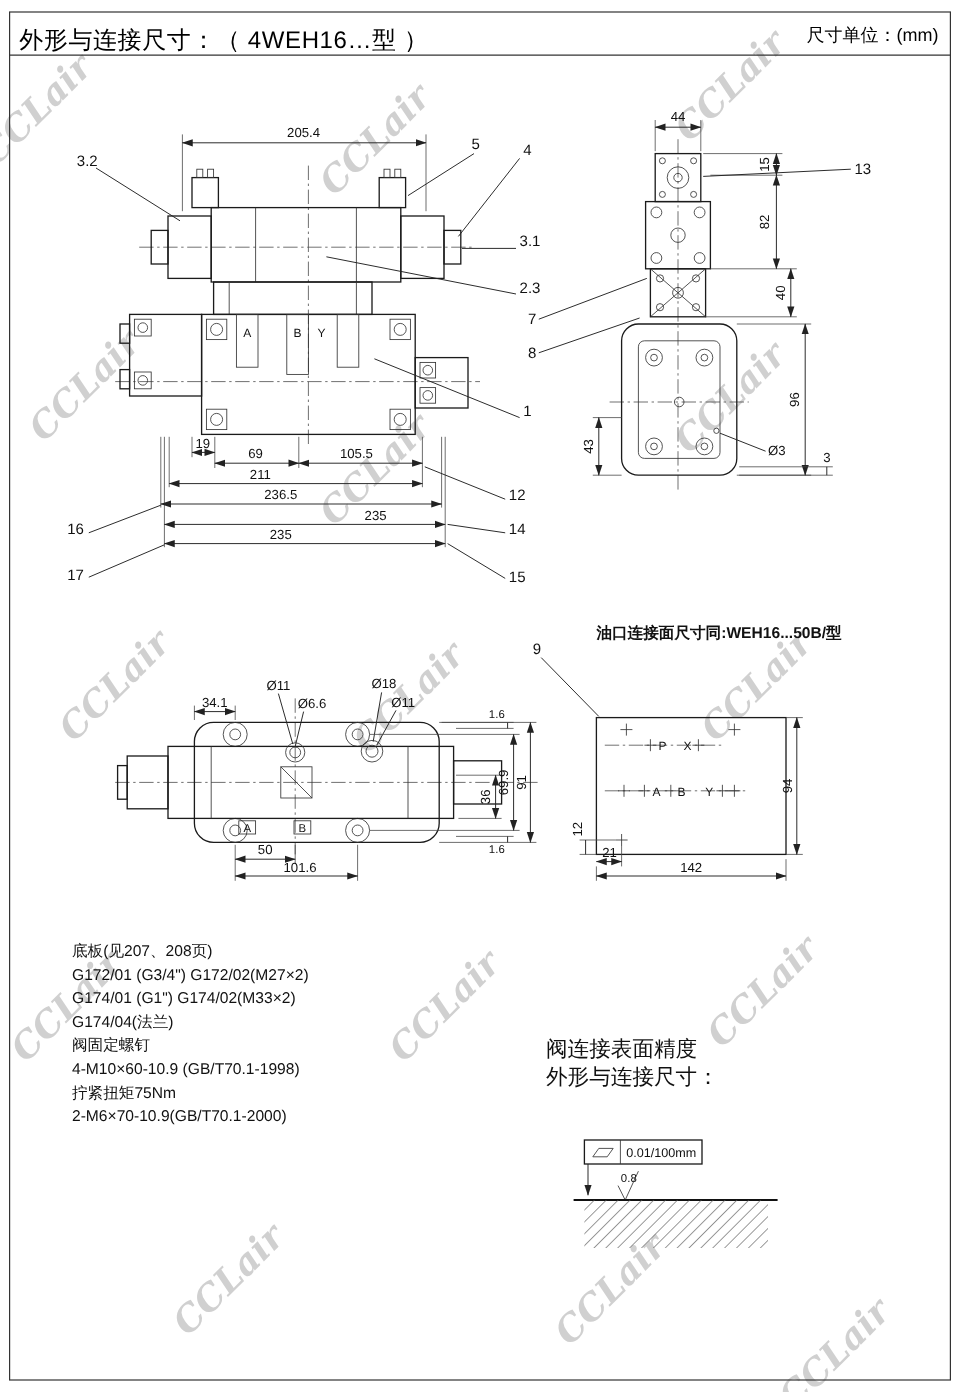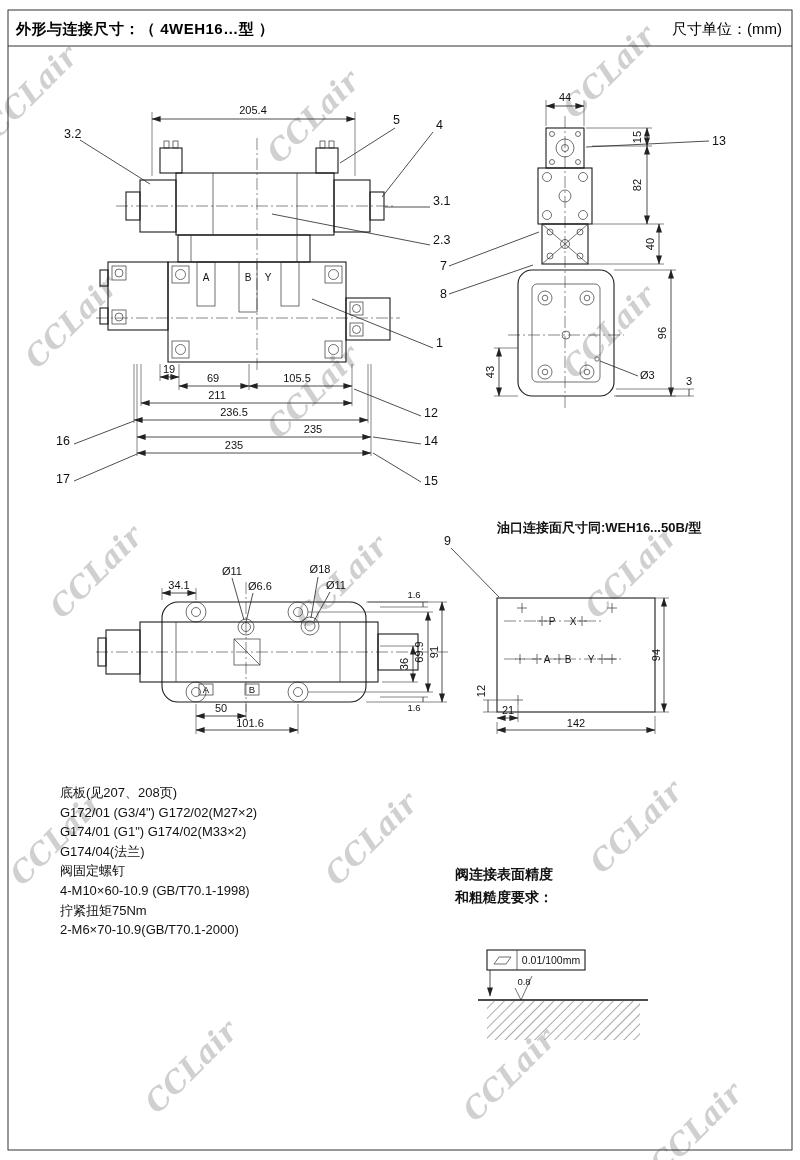--- a/index.html
+++ b/index.html
@@ -2,24 +2,24 @@
 <html><head>
 <meta charset="utf-8">
 <style>
   html,body { margin:0; padding:0; background:#e8e8e8; }
   .page { position:relative; width:800px; height:1160px; background:#ffffff; overflow:hidden;
           font-family:"Liberation Sans",sans-serif; }
   .wm { position:absolute; font-family:"DejaVu Serif",serif; font-style:italic; font-weight:bold;
         font-size:30px; color:rgba(150,150,150,0.45); transform:rotate(-45deg);
         transform-origin:left center; white-space:nowrap; pointer-events:none; }
   svg.draw { position:absolute; left:0; top:0; }
-  .hdr-title { position:absolute; left:16px; top:20px; font-size:15px; font-weight:bold; color:#000; letter-spacing:0.5px; }
+  .hdr-title { position:absolute; left:16px; top:20px; font-size:20px; font-weight:normal; color:#000; letter-spacing:0.5px; }
   .hdr-unit  { position:absolute; right:18px; top:20px; font-size:15px; color:#000;text-align:center; }
   .notes { position:absolute; left:60px; top:783px; font-size:13px; line-height:19.6px; color:#111; }
-  .sreq  { position:absolute; left:455px; top:863px; font-size:14px; font-weight:bold; line-height:23px; color:#111; }
+  .sreq  { position:absolute; left:455px; top:863px; font-size:18px; font-weight:normal; line-height:23px; color:#111; }
   
   .out  { fill:none; stroke:#1b1b1b; stroke-width:1.1; }
   .thin { fill:none; stroke:#333;    stroke-width:0.7; }
   .cl   { fill:none; stroke:#555;    stroke-width:0.7; stroke-dasharray:12 3 2 3; }
   .ext  { stroke:#444; stroke-width:0.65; }
   .dim  { stroke:#222; stroke-width:0.8; fill:none; }
   .ldr  { stroke:#222; stroke-width:0.8; }
   text  { font-family:"Liberation Sans",sans-serif; fill:#111; }
   .d  { font-size:11px; }
   .c  { font-size:12.5px; }
@@ -402,16 +402,16 @@
     <div>G174/01  (G1")    G174/02(M33×2)</div>
     <div>G174/04(法兰)</div>
     <div>阀固定螺钉</div>
     <div>4-M10×60-10.9  (GB/T70.1-1998)</div>
     <div>拧紧扭矩75Nm</div>
     <div>2-M6×70-10.9(GB/T70.1-2000)</div>
   </div>
 
   <div class="sreq">
     <div>阀连接表面精度</div>
-    <div>和粗糙度要求：</div>
+    <div>外形与连接尺寸：</div>
   </div>
 
 </div>
 
 </body></html>

